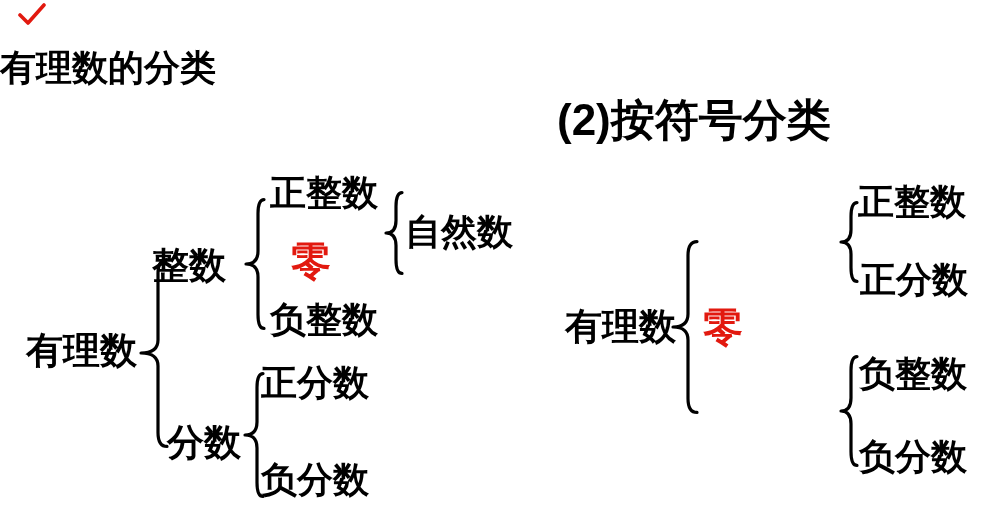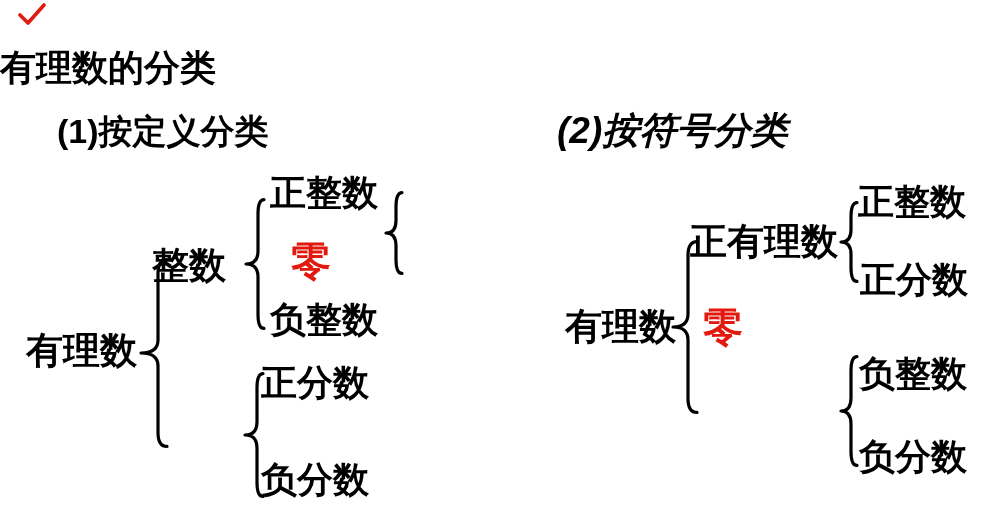--- a/index.html
+++ b/index.html
@@ -28,54 +28,54 @@
 </head>
 <body>
 
 <div id="canvas">
 
   <svg id="red-check" width="28" height="24">
     <polyline points="2,13 10,21 26,3" style="stroke: rgb(226, 25, 15);"></polyline>
   </svg>
 
   <div class="txt" style="left:0px; top:50px; font-size:36px;">有理数的分类</div>
-  <div class="txt" style="left:57px; top:114px; font-size:34px;">(1)按定义分类</div>
-  <div class="txt" style="left:557px; top:112px; font-size:37px;font-style:italic;">(2)按符号分类</div>
+  <div class="txt" style="left:557px; top:98px; font-size:44px;">(2)按符号分类</div>
 
   <div class="txt" style="left:26px; top:332px; font-size:37px;">有理数</div>
   <svg class="brace" style="left:139px; top:258px;" width="30" height="190">
       <path d="M 28,1.6 Q 19,1.6 19,15.6 L 19,82 Q 19,95 2,95 Q 19,95 19,108 L 19,174.4 Q 19,188.4 28,188.4"></path>
     </svg>
 
   <div class="txt" style="left:152px; top:247px; font-size:37px;">整数</div>
   <svg class="brace" style="left:244px; top:198px;" width="22" height="132">
       <path d="M 20,1.6 Q 14,1.6 14,15.6 L 14,53 Q 14,66 2,66 Q 14,66 14,79 L 14,116.4 Q 14,130.4 20,130.4"></path>
     </svg>
 
   <div class="txt" style="left:270px; top:175px; font-size:36px;">正整数</div>
   <div class="txt red" style="left: 291px; top: 241px; font-size: 40px; color: rgb(226, 25, 15);">零</div>
   <div class="txt" style="left:270px; top:302px; font-size:36px;">负整数</div>
 
   <svg class="brace" style="left:384px; top:191px;" width="20" height="84">
       <path d="M 18,1.6 Q 12,1.6 12,15.6 L 12,29.4 Q 12,42 2,42 Q 12,42 12,54.6 L 12,68.4 Q 12,82.4 18,82.4"></path>
     </svg>
+  <div class="txt" style="left:405px; top:214px; font-size:36px;">自然数</div>
 
+  <div class="txt" style="left:167px; top:424px; font-size:37px;">分数</div>
   <svg class="brace" style="left:243px; top:372px;" width="22" height="126">
       <path d="M 20,1.6 Q 14,1.6 14,15.6 L 14,50 Q 14,63 2,63 Q 14,63 14,76 L 14,110.4 Q 14,124.4 20,124.4"></path>
     </svg>
 
   <div class="txt" style="left:261px; top:365px; font-size:36px;">正分数</div>
   <div class="txt" style="left:261px; top:462px; font-size:36px;">负分数</div>
 
   <div class="txt" style="left:565px; top:308px; font-size:37px;">有理数</div>
   <svg class="brace" style="left:671px; top:240px;" width="28" height="174">
       <path d="M 26,1.6 Q 17,1.6 17,15.6 L 17,74 Q 17,87 2,87 Q 17,87 17,100 L 17,158.4 Q 17,172.4 26,172.4"></path>
     </svg>
 
-  <div class="txt" style="left:690px; top:223px; font-size:37px;">正有理数</div>
   <div class="txt red" style="left: 703px; top: 307px; font-size: 40px; color: rgb(226, 25, 15);">零</div>
 
   <svg class="brace" style="left:839px; top:201px;" width="20" height="82">
       <path d="M 18,1.6 Q 12,1.6 12,15.6 L 12,28.700000000000003 Q 12,41 2,41 Q 12,41 12,53.3 L 12,66.4 Q 12,80.4 18,80.4"></path>
     </svg>
   <div class="txt" style="left:858px; top:184px; font-size:36px;">正整数</div>
   <div class="txt" style="left:860px; top:262px; font-size:36px;">正分数</div>
 
   <svg class="brace" style="left:839px; top:355px;" width="20" height="112">
       <path d="M 18,1.6 Q 12,1.6 12,15.6 L 12,43 Q 12,56 2,56 Q 12,56 12,69 L 12,96.4 Q 12,110.4 18,110.4"></path>

